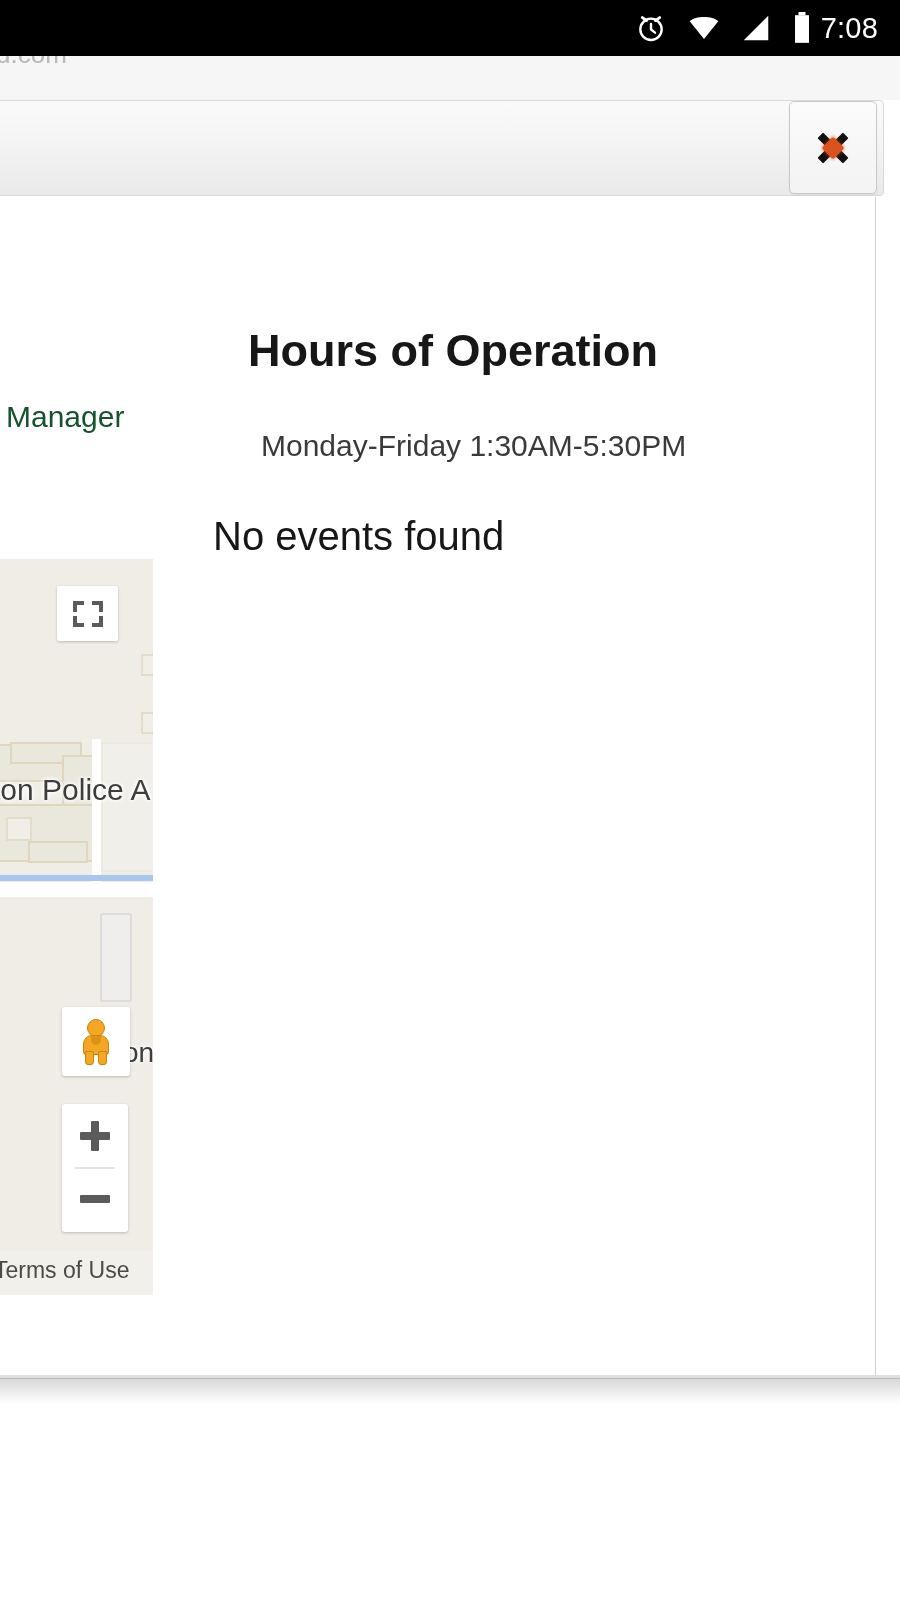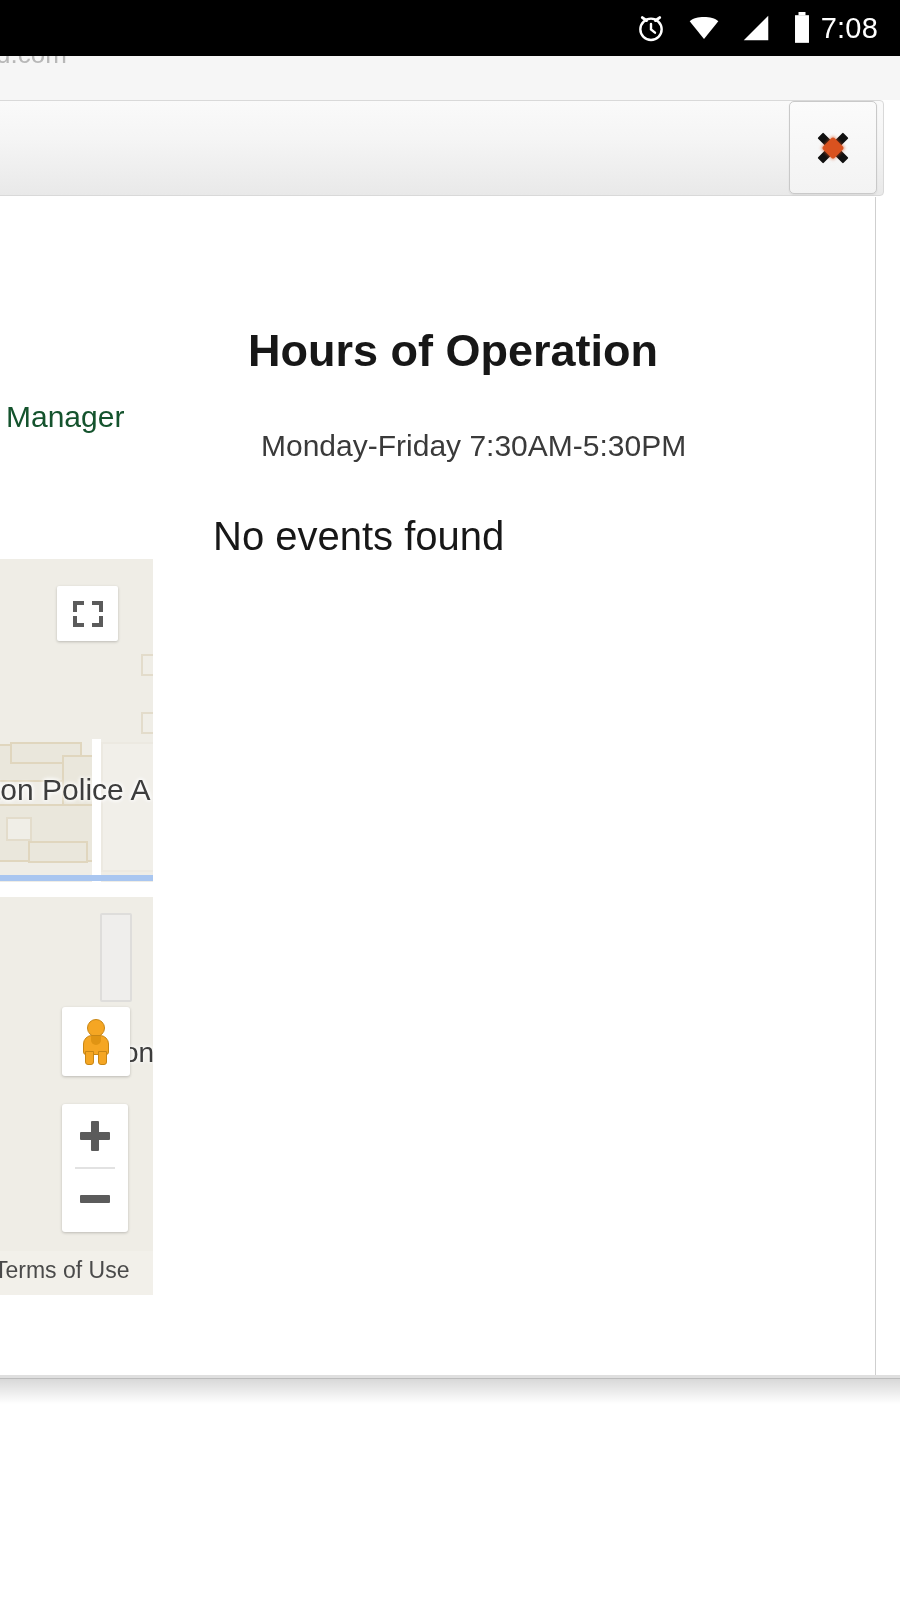--- a/index.html
+++ b/index.html
@@ -258,21 +258,21 @@
       <span></span>
         <span></span>
         <span class="core"></span>
     </span>
   </div>
 
   <div class="content-card"></div>
 
   <div class="manager-label">Manager</div>
   <div class="hours-title">Hours of Operation</div>
-  <div class="hours-sub">Monday-Friday 7:30AM-5:30PM</div>
+  <div class="hours-sub">Monday-Friday 1:30AM-5:30PM</div>
   <div class="no-events">No events found</div>
 
   <div class="map-a">
 
     <div class="bldg-sm" style="left:141px; top:95px; width:26px; height:22px;"></div>
     <div class="bldg-sm" style="left:141px; top:153px; width:26px; height:22px;"></div>
     <div class="bldg-sm" style="left:141px; top:228px; width:26px; height:26px;"></div>
 
     <div class="bldg" style="left:-30px; top:185px; width:112px; height:38px;"></div>
     <div class="bldg" style="left:10px; top:183px; width:72px; height:22px;"></div>

